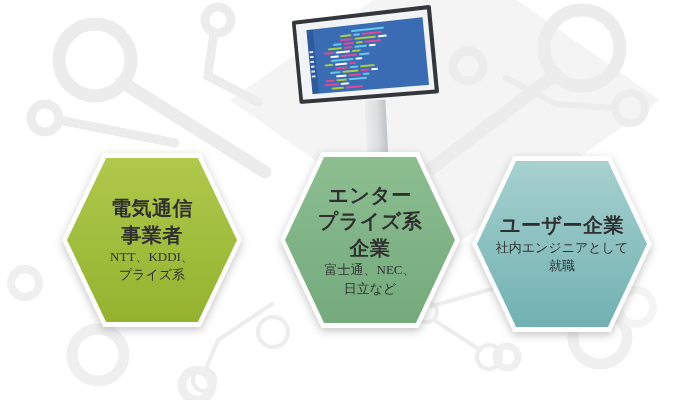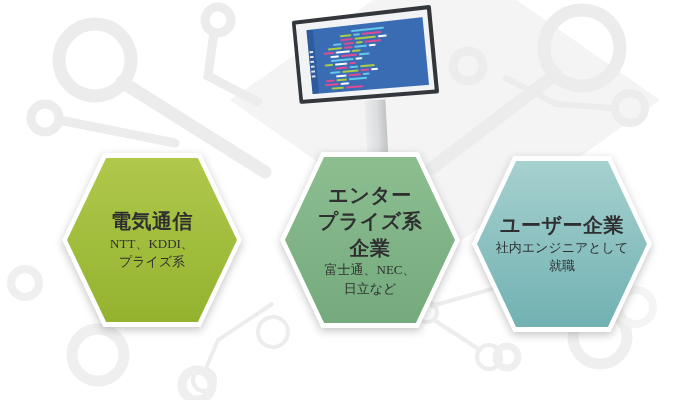--- a/index.html
+++ b/index.html
@@ -133,20 +133,21 @@
         </div>
       </div>
     </div>
   </div>
 
   <div class="hex-shadow" id="hex-0">
     <div class="hex-border">
       <div class="hex-fill" style="background: linear-gradient(rgb(176, 200, 75) 0%, rgb(147, 179, 47) 100%); color: rgb(47, 47, 49);">
         <div class="hex-title">
           <div>電気通信</div>
+          <div>事業者</div>
         </div>
         <div class="hex-sub">
           <div>NTT、KDDI、</div>
           <div>プライズ系</div>
         </div>
       </div>
     </div>
   </div>
 
   <div class="hex-shadow" id="hex-2">

